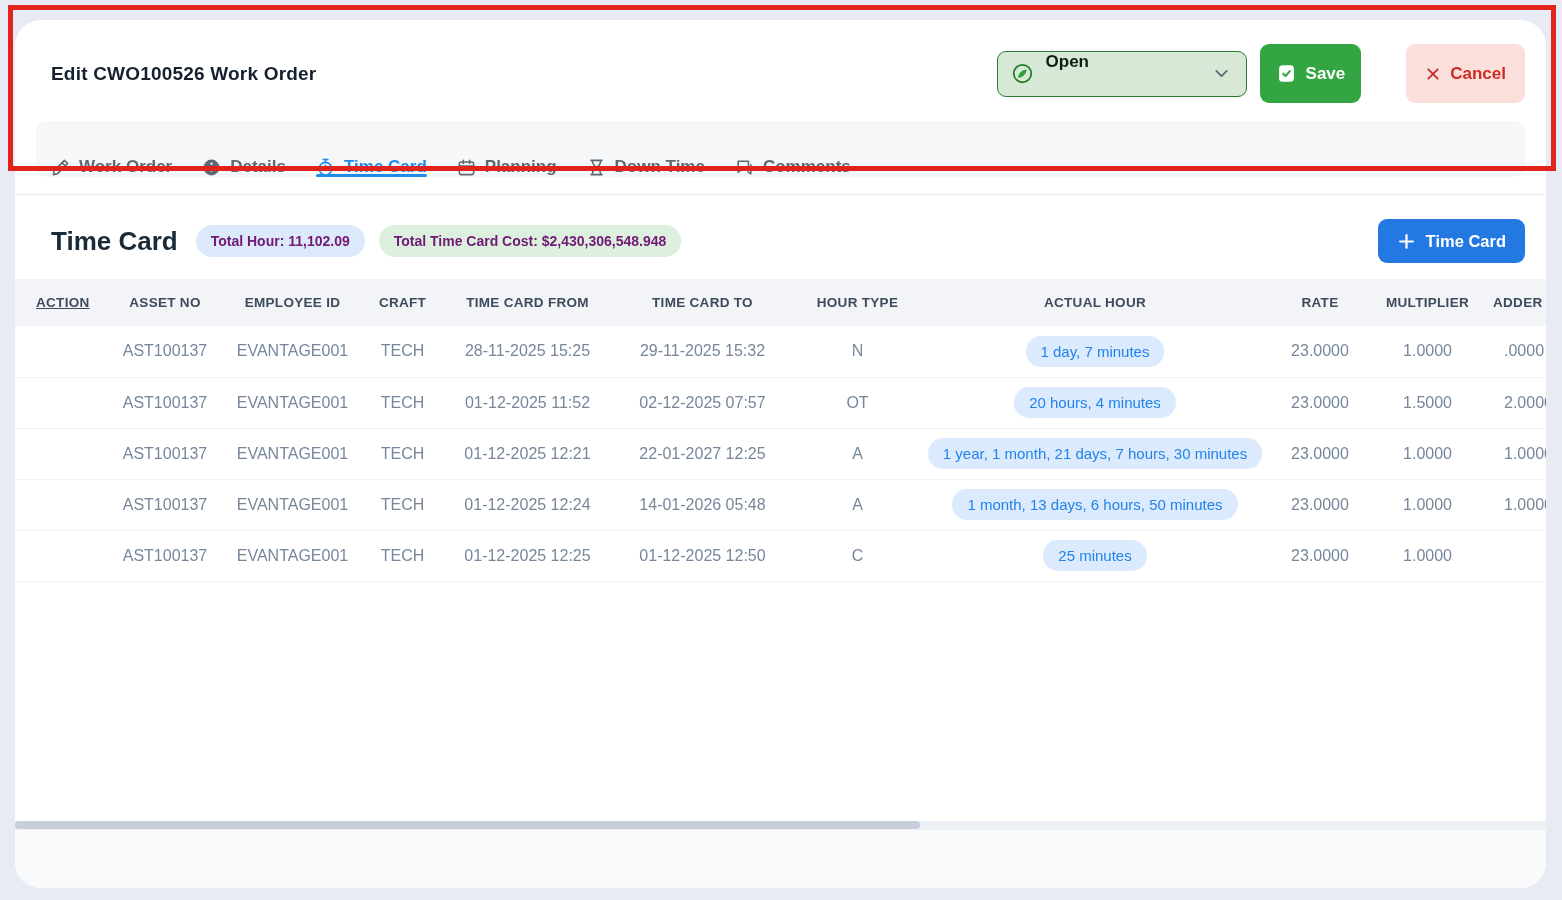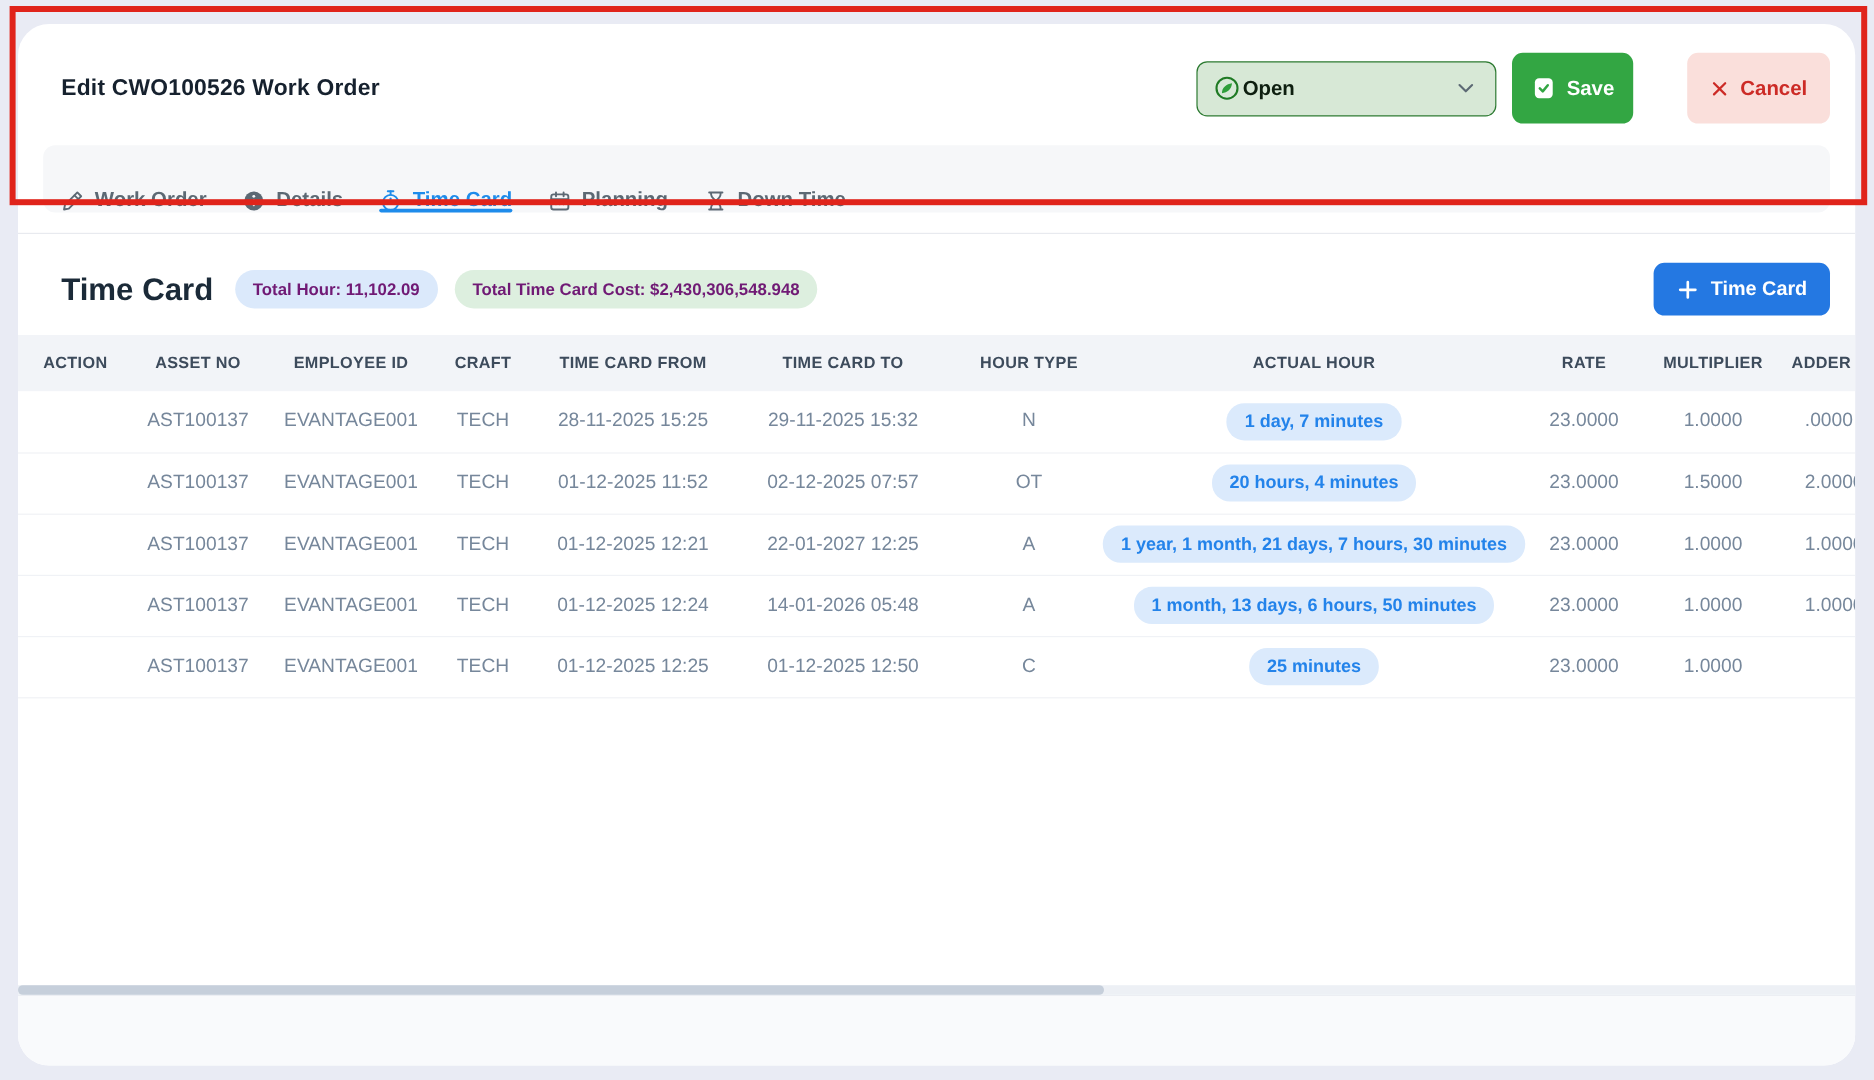--- a/index.html
+++ b/index.html
@@ -21,21 +21,21 @@
     display:flex; flex-direction:column;
   }
   
   .card-header {
     display:flex; align-items:center; justify-content:space-between;
     padding:24px 21px 10px 21px;
   }
   .page-title { font-size:19px; font-weight:700; color:#16212e; letter-spacing:.2px; padding-left:15px; }
   .header-actions { display:flex; align-items:center; gap:13px; }
   .status-select {
-    display:flex; align-items:center; gap:3px; width:250px; height:46px;
+    display:flex; gap:13px; width:250px; height:46px;
     background:#d7e8d6; border:1.5px solid #2c7a31; border-radius:9px;
     padding:0 14px; cursor:pointer;
   }
   .status-select .status-label { font-size:17px; font-weight:700; color:#0e1f10; flex:1; }
   .status-select .chev { color:#5c6974; display:flex; }
   .btn { display:flex; align-items:center; gap:9px; height:59px; border:none;
     border-radius:9px; font-family:inherit; font-size:17px; font-weight:700; cursor:pointer; }
   .btn-save { background:#33a643; color:#fff; padding:0 16px; }
   .btn-cancel { background:#fadfdb; color:#cc2b26; padding:0 19px;margin-left:32px; }
   .icon { display:inline-flex; align-items:center; justify-content:center; }
@@ -70,31 +70,31 @@
   .table-scroll-area { flex:1; overflow:hidden; }
   table { border-collapse:collapse; table-layout:fixed; width:1600px; }
   col.c-action{width:85px} col.c-asset{width:130px} col.c-emp{width:125px}
   col.c-craft{width:95px} col.c-from{width:155px} col.c-to{width:195px}
   col.c-hourtype{width:115px} col.c-actual{width:360px} col.c-rate{width:90px}
   col.c-mult{width:125px} col.c-adder{width:125px}
   thead th {
     background:#f2f4f8; height:47px; font-size:13.5px; font-weight:700;
     color:#3d4b5c; letter-spacing:.3px; white-space:nowrap;
   }
-  thead th.col-action { text-align:left; padding-left:21px; }
+  thead th.col-action { text-align:left; padding-left:21px;text-decoration:underline; }
   thead th.col-adder  { text-align:left; padding-left:3px; }
   tbody td {
     height:51px; border-bottom:1px solid #f0f2f6; text-align:center;
     font-size:16px; color:#76879b; white-space:nowrap;
   }
   tbody td.cell-action { text-align:left; padding-left:36px; }
   tbody td.cell-adder  { text-align:left; padding-left:14px; }
   .trash-btn { background:none; border:none; cursor:pointer; color:#d5342c; display:inline-flex; padding:0; }
   .hour-pill {
-    display:inline-block; background:#dbeafc; color:#2383ea; font-weight:700;
+    display:inline-block; background:#dbeafc; color:#2383ea; font-weight:400;
     font-size:15px; padding:7px 15px; border-radius:15px; white-space:nowrap;
   }
   
   .hbar { height:8px; background:#edf0f5; position:relative; flex:none; }
   .hbar-thumb { position:absolute; left:0; top:0; height:8px; width:905px; background:#c6cfdb; border-radius:4px; }
   .card-footer { height:59px; background:#f9fafc; border-top:1px solid #eceef3; flex:none; }
 </style>
 </head>
 <body>
 
@@ -180,20 +180,29 @@
     <span class="tab-label">Planning</span>
   </div>
       <div class="tab">
     <span class="icon tab-icon">
           <svg viewBox="0 0 24 24" width="19" height="19" fill="none" stroke="currentColor" stroke-width="2" stroke-linecap="round" stroke-linejoin="round">
             <path d="M5 3h14M5 21h14M7 3v2c0 3.2 2.6 4.4 5 7-2.4 2.6-5 3.8-5 7v2M17 3v2c0-0 0 3.2-5 7 5 3.8 5 7 5 7v2"></path>
           </svg>
         </span>
     <span class="tab-label">Down Time</span>
   </div>
+      <div class="tab">
+    <span class="icon tab-icon">
+          <svg viewBox="0 0 24 24" width="19" height="19" fill="none" stroke="currentColor" stroke-width="2" stroke-linecap="round" stroke-linejoin="round">
+            <path d="M4 4h13v10H9l-5 4V4z"></path>
+            <path d="M20 8.5V20l-3.5-2.5"></path>
+          </svg>
+        </span>
+    <span class="tab-label">Comments</span>
+  </div>
     </div>
   <div class="header-divider"></div>
 
   <div class="section-row">
     <h2 class="section-title">Time Card</h2>
     <span class="badge badge-blue">Total Hour: 11,102.09</span>
     <span class="badge badge-green">Total Time Card Cost: $2,430,306,548.948</span>
     <button class="btn-add">
       <span class="icon">
           <svg viewBox="0 0 24 24" width="19" height="19" fill="none" stroke="#fff" stroke-width="2.8" stroke-linecap="round">

